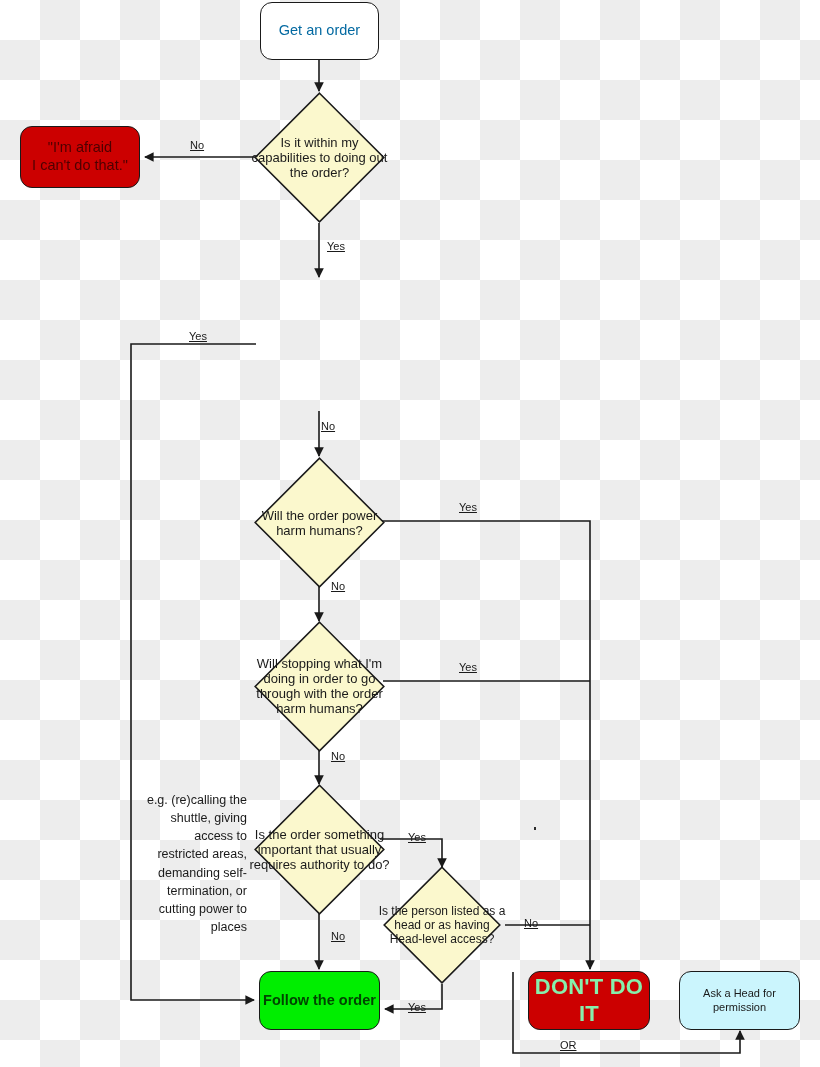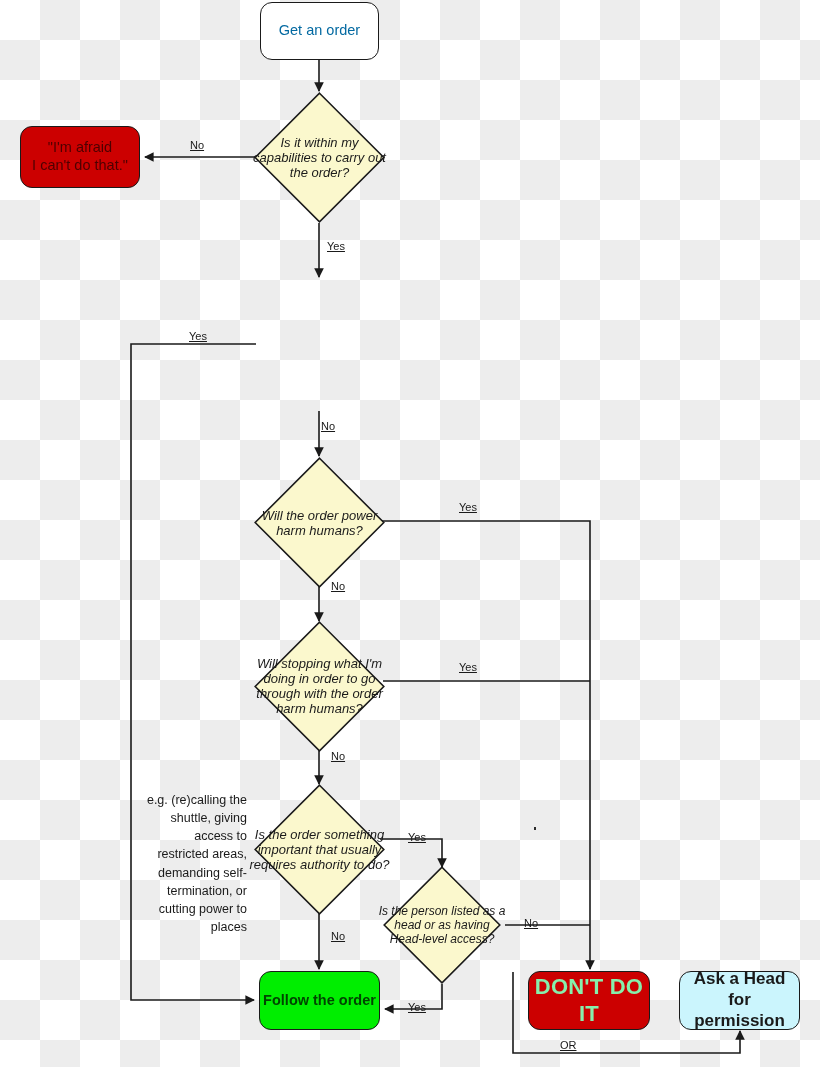--- a/index.html
+++ b/index.html
@@ -65,22 +65,21 @@
   .box-dont {
     background: #cc0000;
     color: #86efac;
     font-size: 22px;
     font-weight: bold;
     letter-spacing: 0.2px;
   }
   .box-ask {
     background: #cbf5fd;
     color: #1a1a1a;
-    font-size: 17px;
-    font-weight: bold;
+    font-size: 11px;
   }
   
   .diamond-wrap {
     position: absolute;
   }
   .diamond-shape {
     position: absolute;
     left: 0;
     top: 0;
     width: 100%;
@@ -90,21 +89,20 @@
     position: absolute;
     left: 50%;
     top: 50%;
     transform: translate(-50%, -50%);
     text-align: center;
     color: #1a1a1a;
     font-size: 13px;
     line-height: 1.18;
     white-space: nowrap;
     pointer-events: none;
-    font-style: italic;
   }
   
   .edge-label {
     position: absolute;
     color: #1a1a1a;
     font-size: 11px;
     white-space: nowrap;
     text-decoration: underline;
   }
   .note {
@@ -172,21 +170,21 @@
     <span>"I'm afraid</span>
     <span>I can't do that."</span>
   </div>
 
   <div class="diamond-wrap" style="left:254px; top:92px; width:131px; height:131px;">
     <svg class="diamond-shape" viewBox="0 0 131 131">
       <polygon points="65.5,1.2 129.8,65.5 65.5,129.8 1.2,65.5" fill="#fbf8cd" stroke="#1a1a1a" stroke-width="1.6"></polygon>
     </svg>
     <div class="diamond-label">
       <div>Is it within my</div>
-      <div>capabilities to carry out</div>
+      <div>capabilities to doing out</div>
       <div>the order?</div>
     </div>
   </div>
 
 
   <div class="diamond-wrap" style="left:254px; top:457px; width:131px; height:131px;">
     <svg class="diamond-shape" viewBox="0 0 131 131">
       <polygon points="65.5,1.2 129.8,65.5 65.5,129.8 1.2,65.5" fill="#fbf8cd" stroke="#1a1a1a" stroke-width="1.6"></polygon>
     </svg>
     <div class="diamond-label">

